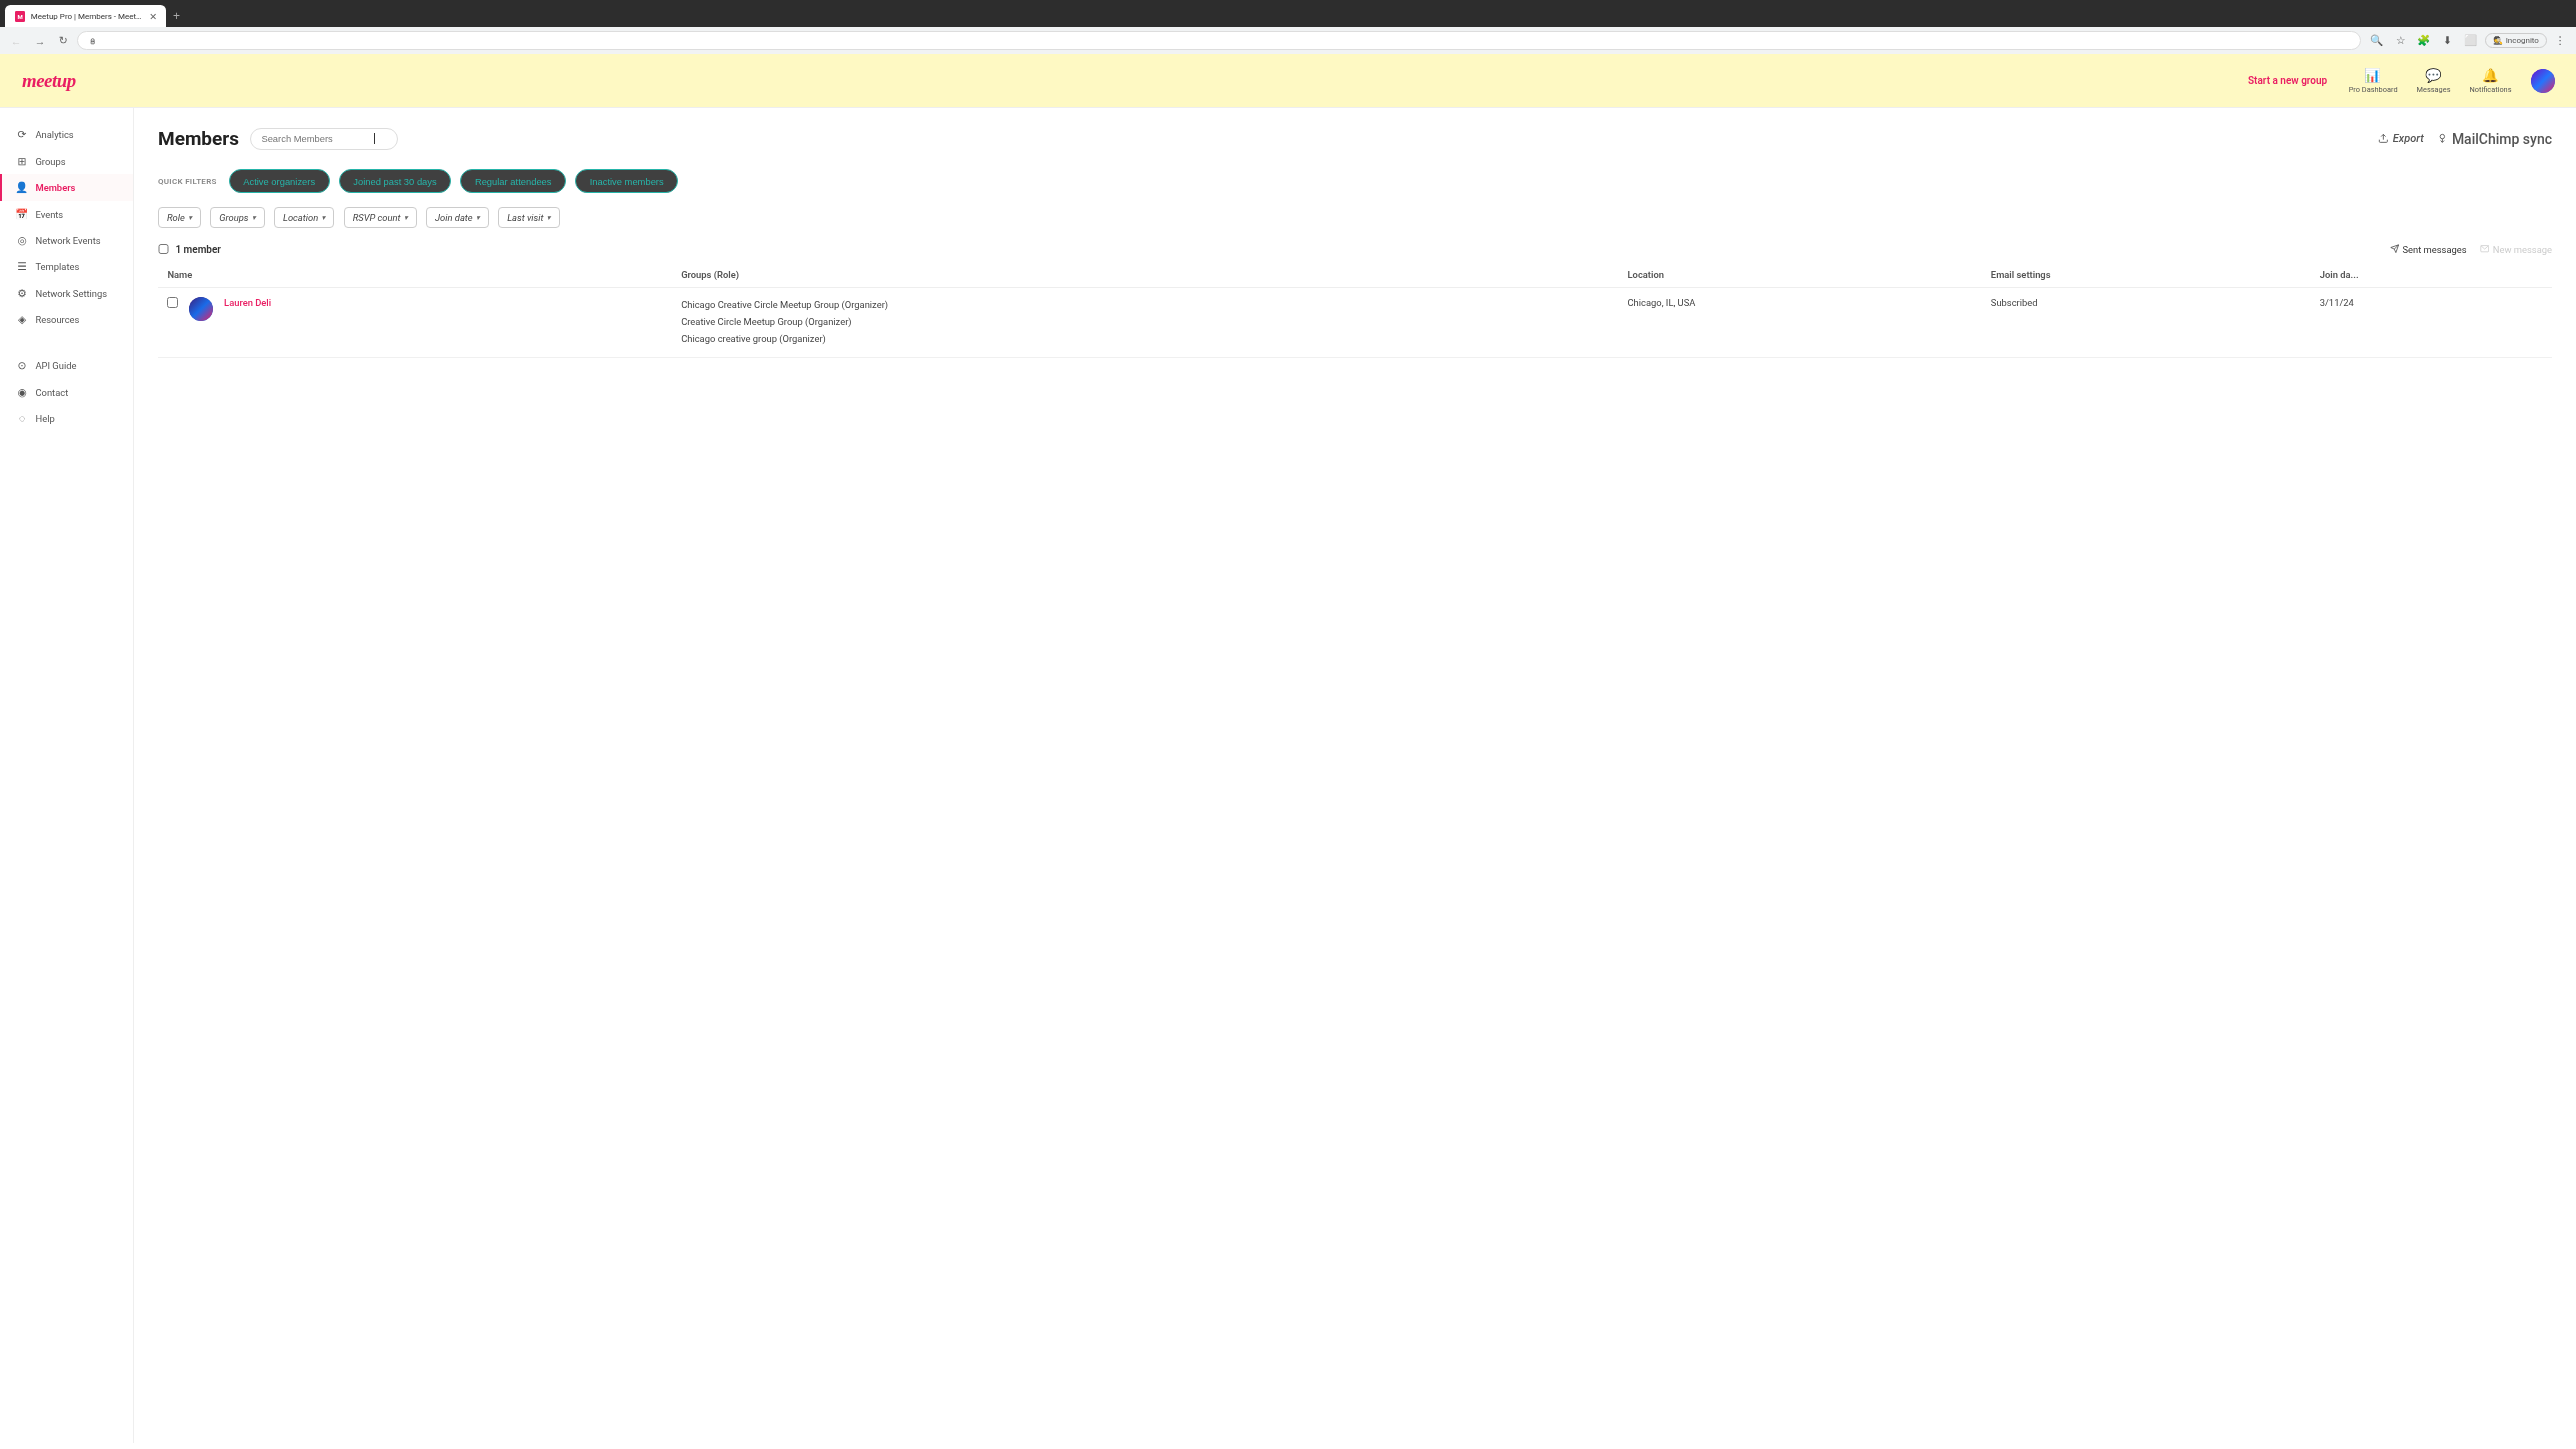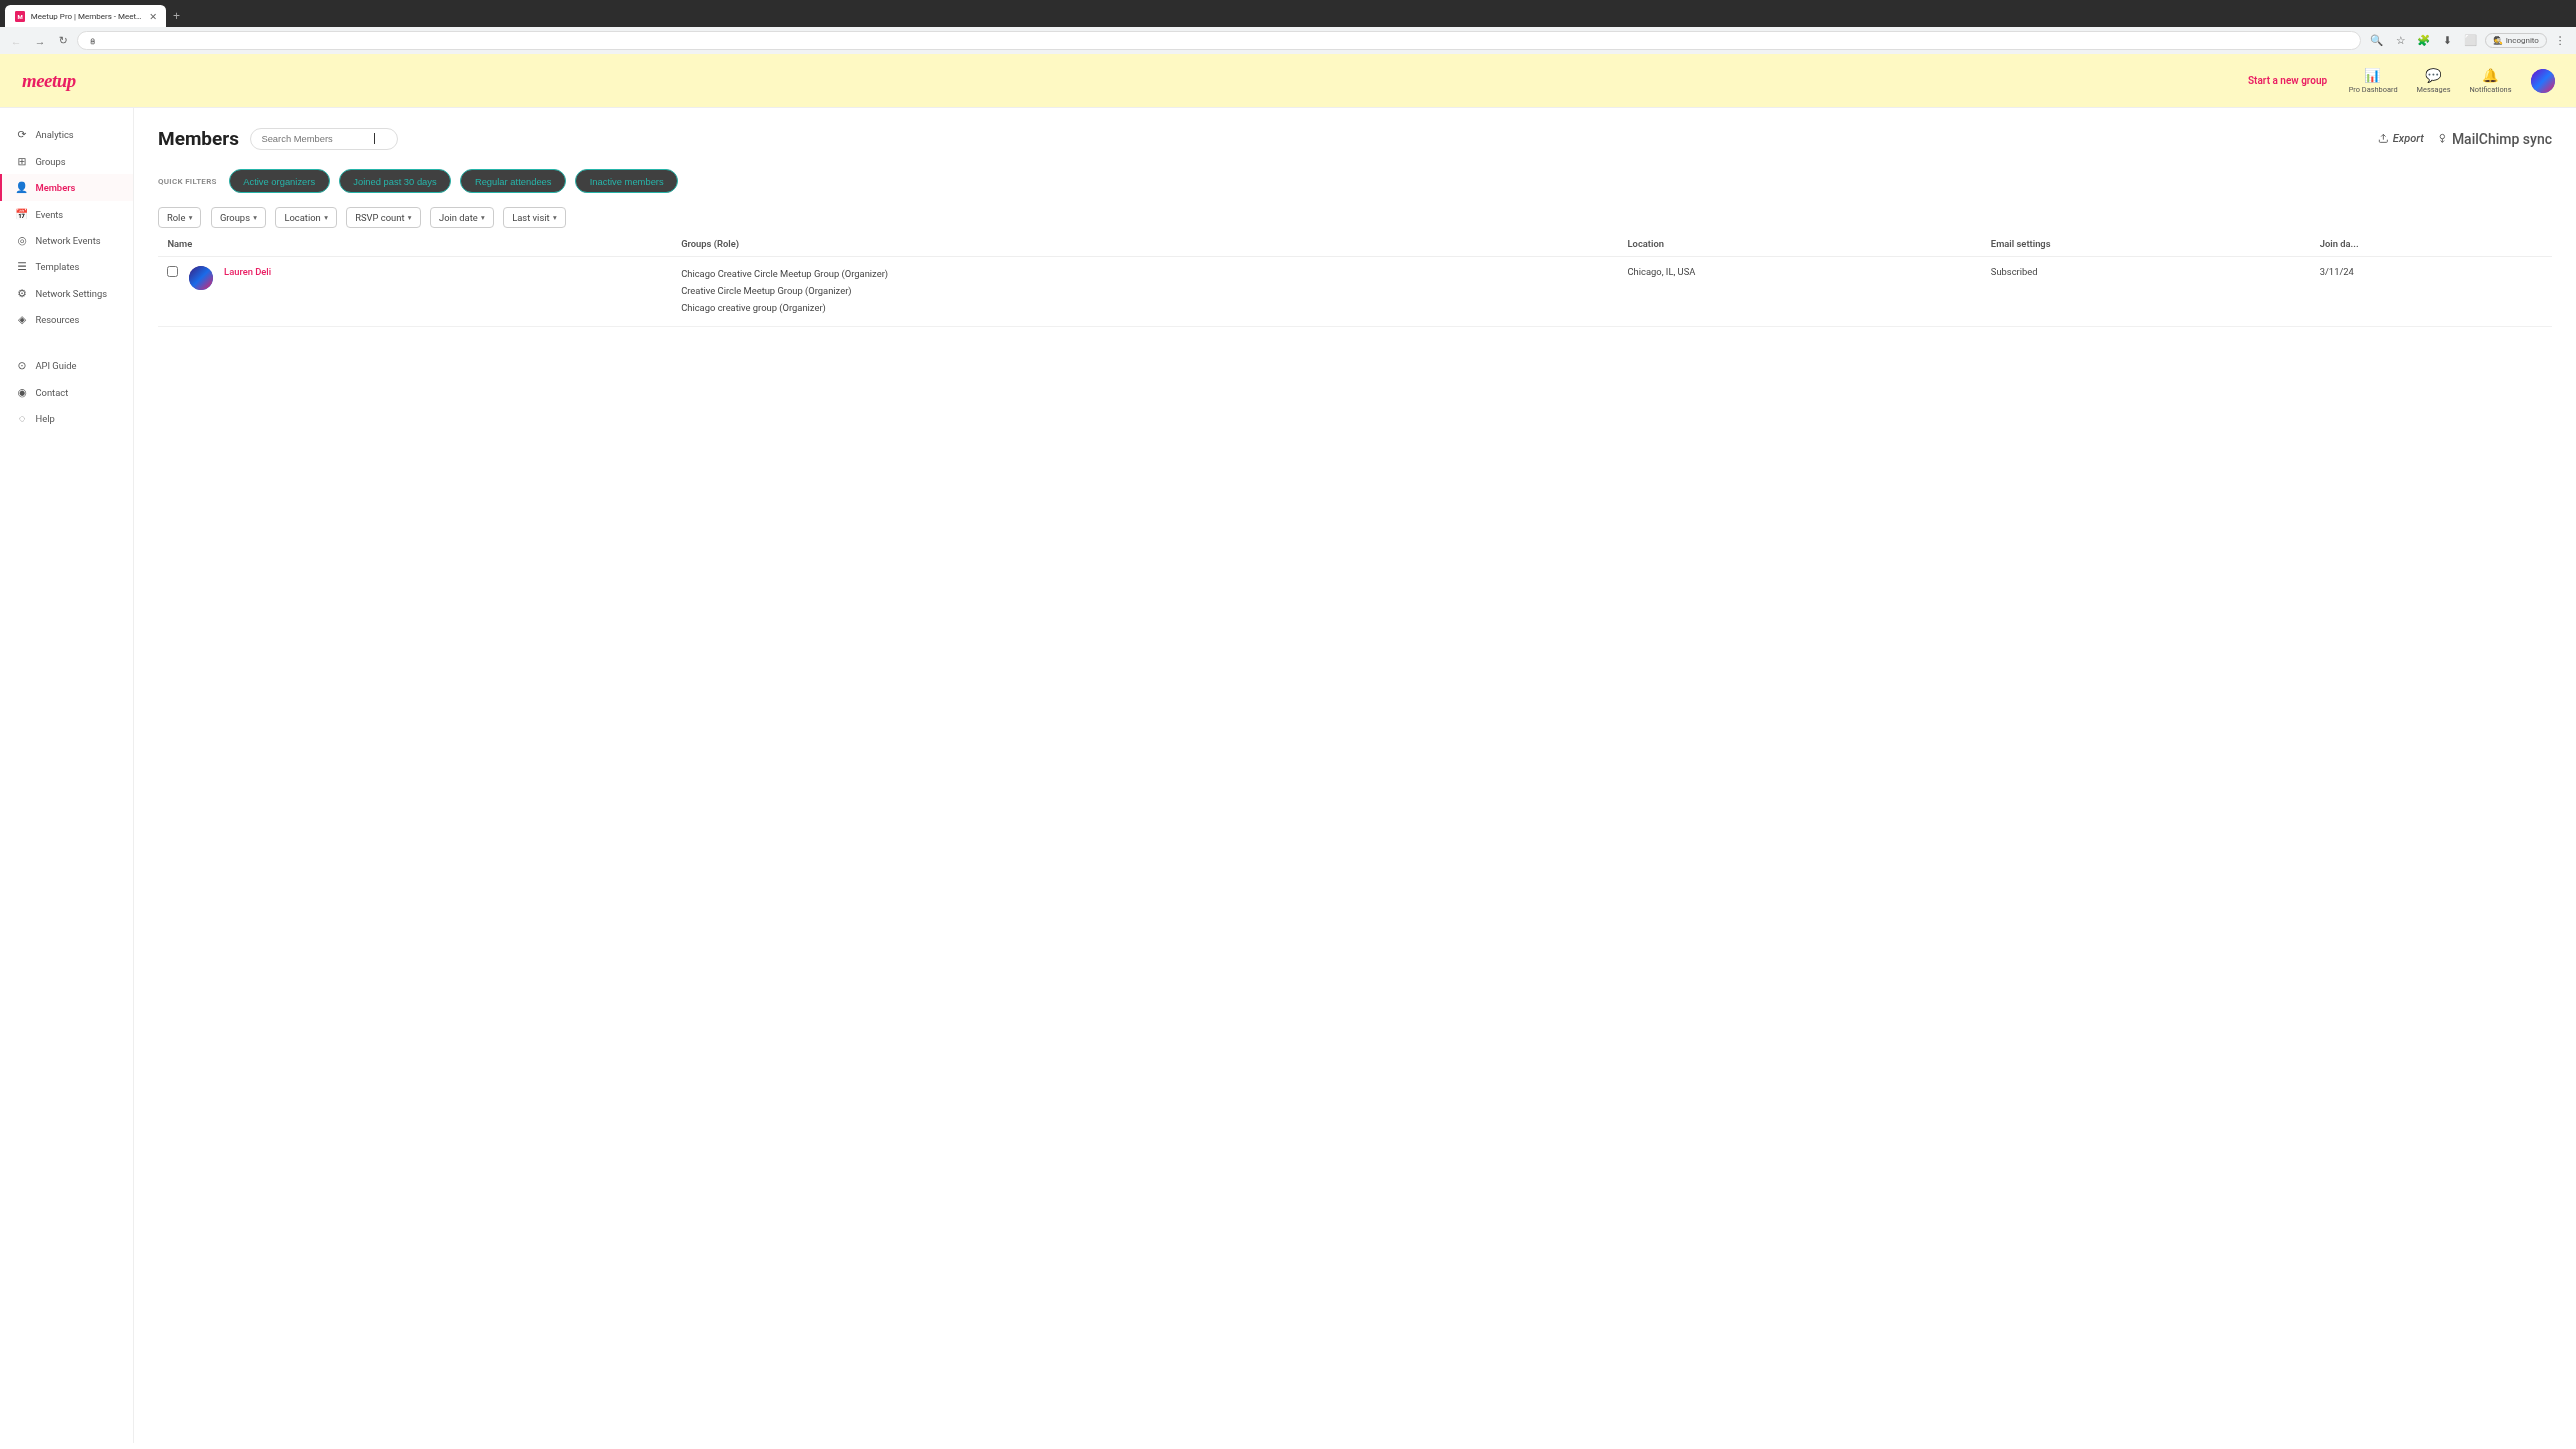--- a/index.html
+++ b/index.html
@@ -56,21 +56,21 @@
     .page-actions { margin-left: auto; display: flex; align-items: center; gap: 13.4px; }
     .btn-export { display: flex; align-items: center; gap: 4px; color: #555; font-size: 11px; cursor: pointer; font-weight: 500; font-style: italic; }
     .btn-mailchimp { display: flex; align-items: center; gap: 4px; color: #555; font-size: 14px; cursor: pointer; font-weight: 500; }
 
     
     .quick-filters { display: flex; align-items: center; gap: 9.4px; margin-bottom: 13.4px; flex-wrap: wrap; }
     .qf-label { font-size: 8px; color: #888; font-weight: 600; text-transform: uppercase; letter-spacing: 0.3px; margin-right: 2.7px; }
     .filter-chip { border: 1px solid #26b5aa; border-radius: 13.4px; padding: 5.4px 13.4px; font-size: 9.4px; color: #26b5aa; cursor: pointer; background: #404040; font-weight: 500; white-space: nowrap; }
 
     
-    .col-filters { display: flex; align-items: flex-end; gap: 9.4px; margin-bottom: 4px; flex-wrap: wrap; }
+    .col-filters { display: flex; align-items: flex-end; gap: 9.4px; margin-bottom: 16px; flex-wrap: wrap; font-style: italic; }
     .col-filter { display: flex; align-items: center; gap: 3.4px; cursor: pointer; color: #444; font-size: 9.4px; border: 1px solid #ccc; border-radius: 4px; padding: 4px 8px; }
     .col-filter .cf-arrow { font-size: 7.4px; color: #666; }
 
     
     .members-toolbar { display: flex; align-items: center; margin-bottom: 8px; }
     .member-count { font-size: 10px; font-weight: 600; color: #333; flex: 1; display: flex; align-items: center; gap: 6.7px; }
     .toolbar-actions { display: flex; align-items: center; gap: 13.4px; color: #888; font-size: 9.4px; }
     .toolbar-btn { display: flex; align-items: center; gap: 3.4px; cursor: pointer; }
     .toolbar-btn.active { color: #333; }
     .toolbar-btn.disabled { color: #ccc; cursor: default; }
@@ -259,20 +259,42 @@
         <div class="col-filter">
           <span>Join date</span>
           <span class="cf-arrow">▾</span>
         </div>
         <div class="col-filter">
           <span>Last visit</span>
           <span class="cf-arrow">▾</span>
         </div>
       </div>
 
+      <div class="members-toolbar">
+        <div class="member-count">
+          <input type="checkbox" class="checkbox" style="">
+          <span>1 member</span>
+        </div>
+        <div class="toolbar-actions">
+          <div class="toolbar-btn active">
+            <svg width="9.4" height="9.4" viewBox="0 0 24 24" fill="none" stroke="#444" stroke-width="2">
+                <line x1="22" y1="2" x2="11" y2="13"></line>
+                <polygon points="22 2 15 22 11 13 2 9 22 2"></polygon>
+              </svg>
+            <span>Sent messages</span>
+          </div>
+          <div class="toolbar-btn disabled">
+            <svg width="9.4" height="9.4" viewBox="0 0 24 24" fill="none" stroke="#ccc" stroke-width="2">
+                <rect x="2" y="4" width="20" height="16" rx="2"></rect>
+                <polyline points="2,4 12,13 22,4"></polyline>
+              </svg>
+            <span style="color:#ccc;">New message</span>
+          </div>
+        </div>
+      </div>
 
       <table class="members-table">
         <thead>
           <tr>
             <th>Name</th>
             <th>Groups (Role)</th>
             <th>Location</th>
             <th>Email settings</th>
             <th>Join da...</th>
           </tr>

